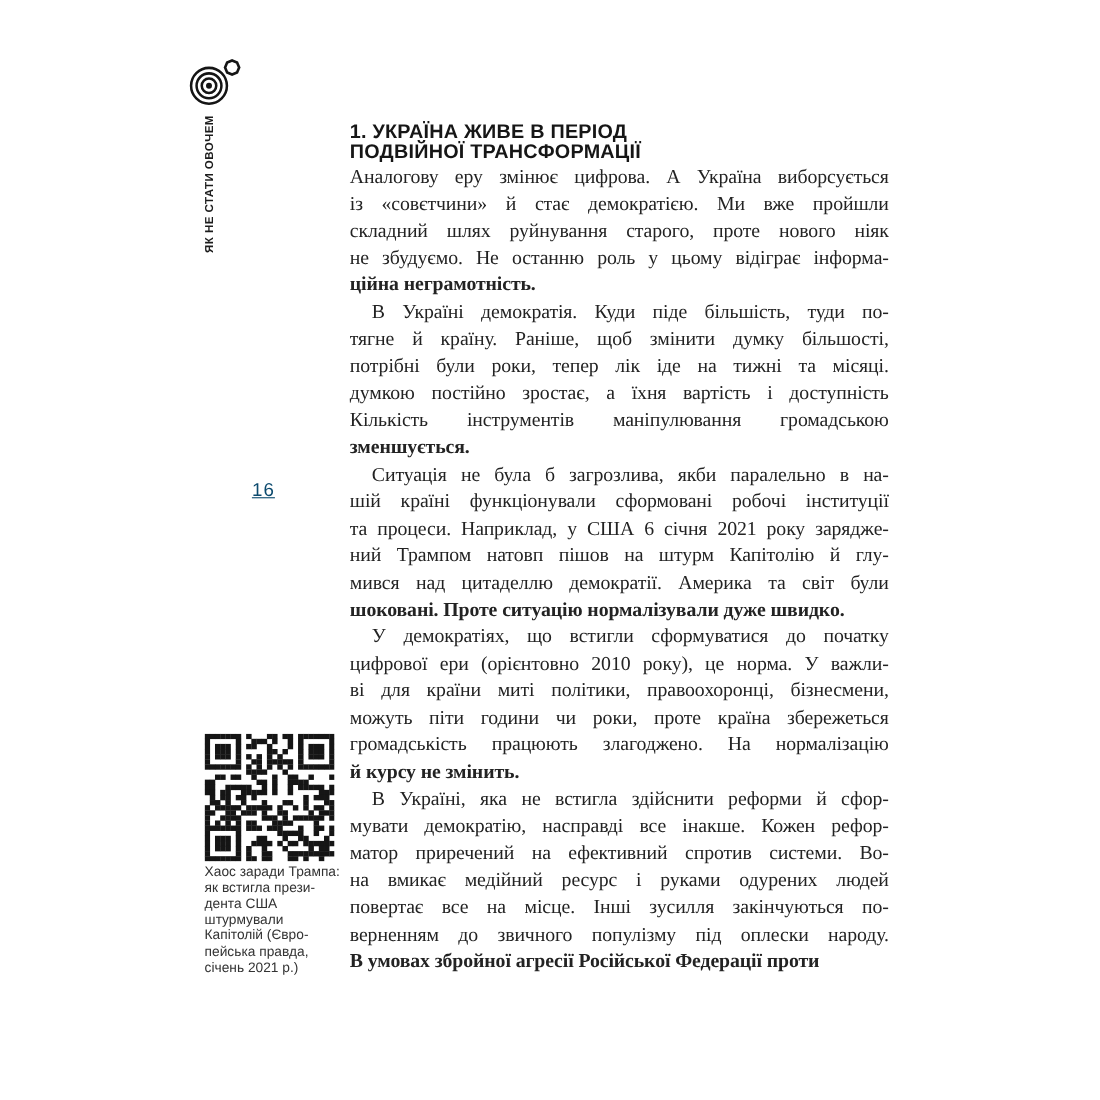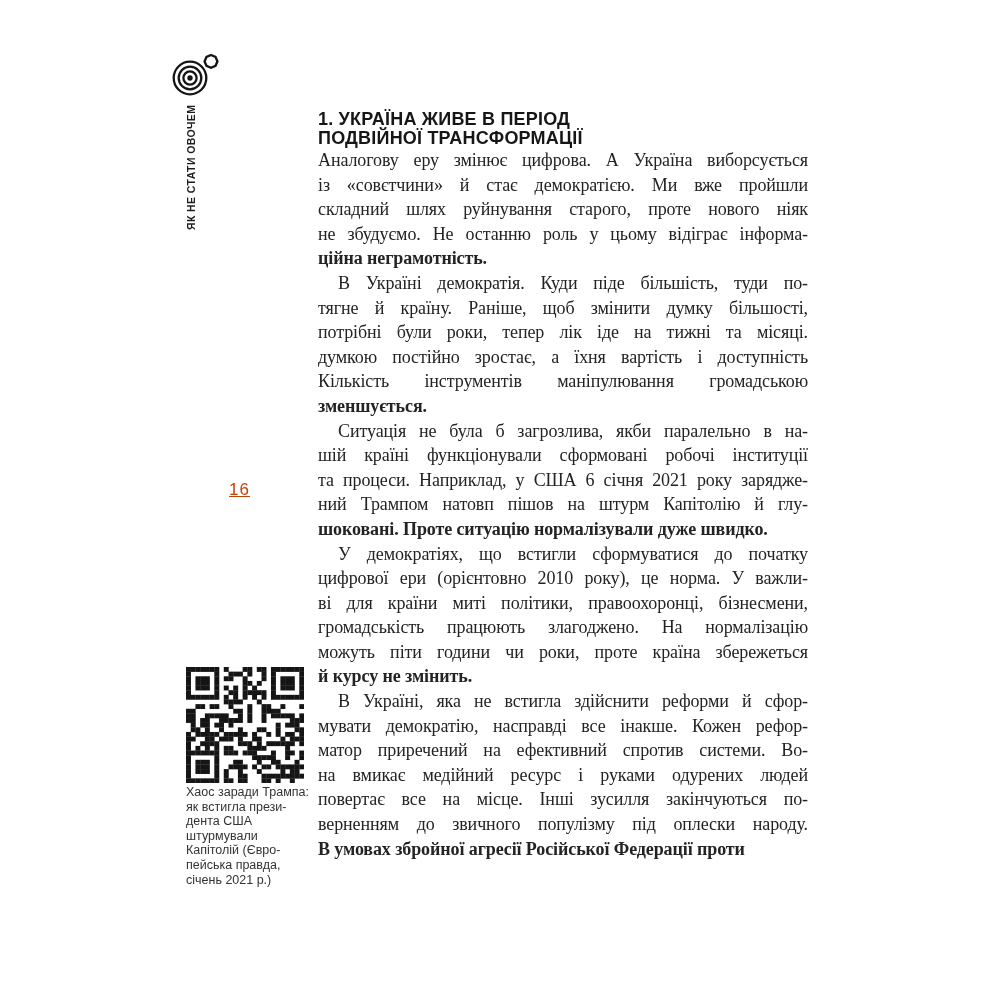--- a/index.html
+++ b/index.html
@@ -45,24 +45,24 @@
     font-weight: bold;
     font-size: 10.5px;
     line-height: 14px;
     letter-spacing: 0.4px;
     color: #1c1c1c;
     white-space: nowrap;
   }
   .page-number {
     position: absolute;
     left: 229px;
-    top: 480px;
+    top: 436px;
     font-size: 17px;
     letter-spacing: 1px;
-    color: #c2410c;
+    color: #0c4a6e;
     text-decoration: underline;
   }
   .qr {
     position: absolute;
     left: 186px;
     top: 667px;
   }
   .qr-caption {
     position: absolute;
     left: 186px;
@@ -483,28 +483,29 @@
           <div class="line">потрібні були роки, тепер лік іде на тижні та місяці.</div>
           <div class="line">думкою постійно зростає, а їхня вартість і доступність</div>
           <div class="line">Кількість інструментів маніпулювання громадською</div>
           <div class="line last">зменшується.</div>
         </div>
         <div class="para">
           <div class="line indent">Ситуація не була б загрозлива, якби паралельно в на-</div>
           <div class="line">шій країні функціонували сформовані робочі інституції</div>
           <div class="line">та процеси. Наприклад, у США 6 січня 2021 року зарядже-</div>
           <div class="line">ний Трампом натовп пішов на штурм Капітолію й глу-</div>
+          <div class="line">мився над цитаделлю демократії. Америка та світ були</div>
           <div class="line last">шоковані. Проте ситуацію нормалізували дуже швидко.</div>
         </div>
         <div class="para">
           <div class="line indent">У демократіях, що встигли сформуватися до початку</div>
           <div class="line">цифрової ери (орієнтовно 2010 року), це норма. У важли-</div>
           <div class="line">ві для країни миті політики, правоохоронці, бізнесмени,</div>
+          <div class="line">можуть піти години чи роки, проте країна збережеться</div>
           <div class="line">громадськість працюють злагоджено. На нормалізацію</div>
-          <div class="line">можуть піти години чи роки, проте країна збережеться</div>
           <div class="line last">й курсу не змінить.</div>
         </div>
         <div class="para">
           <div class="line indent">В Україні, яка не встигла здійснити реформи й сфор-</div>
           <div class="line">мувати демократію, насправді все інакше. Кожен рефор-</div>
           <div class="line">матор приречений на ефективний спротив системи. Во-</div>
           <div class="line">на вмикає медійний ресурс і руками одурених людей</div>
           <div class="line">повертає все на місце. Інші зусилля закінчуються по-</div>
           <div class="line">верненням до звичного популізму під оплески народу.</div>
           <div class="line last">В умовах збройної агресії Російської Федерації проти</div>

